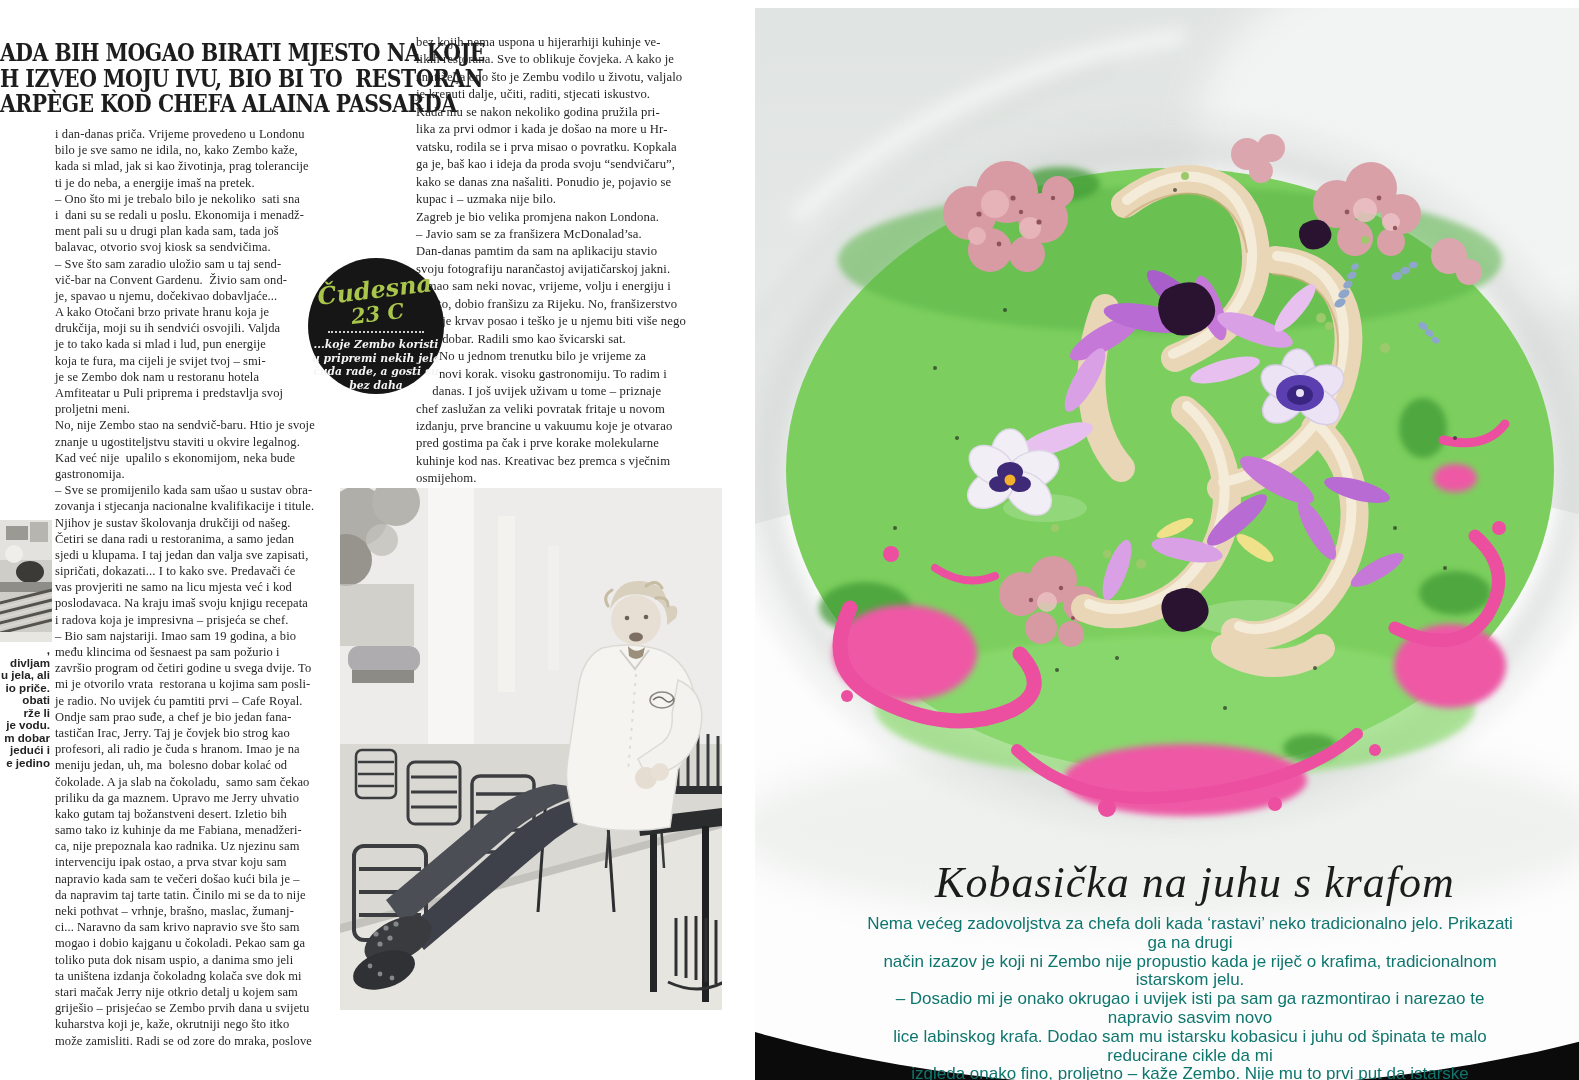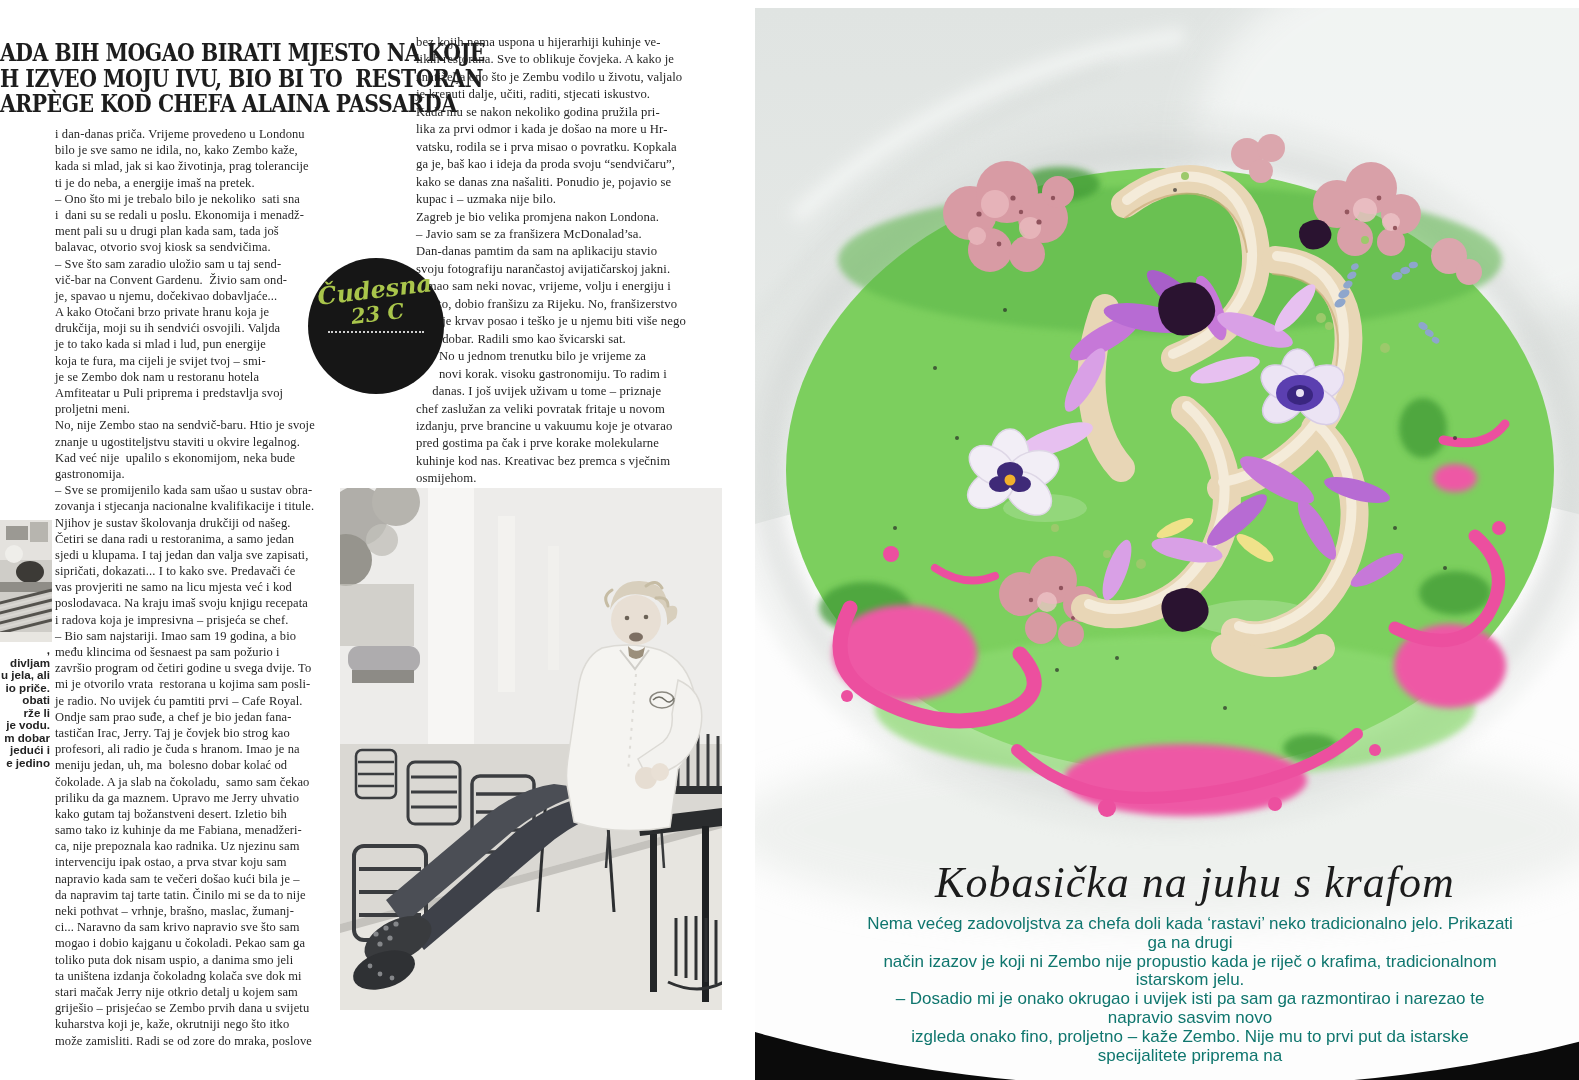--- a/index.html
+++ b/index.html
@@ -142,20 +142,26 @@
         <div class="ln" data-name="text-line">kuhinje kod nas. Kreativac bez premca s vječnim</div>
         <div class="ln" data-name="text-line">osmijehom.</div>
       </div>
 
     <div class="badge" data-name="pull-quote-badge">
       <div class="badge-script" data-name="badge-script-title">
         <div class="s1" data-name="badge-script-line1">Čudesna</div>
         <div class="s2" data-name="badge-script-line2">23 C</div>
       </div>
       <div class="badge-dots" data-name="dotted-divider"></div>
+      <div class="badge-body" data-name="badge-body-text">
+          <div class="ln" data-name="text-line">...koje Zembo koristi</div>
+          <div class="ln" data-name="text-line">u pripremi nekih jela</div>
+          <div class="ln" data-name="text-line">čuda rade, a gosti su</div>
+          <div class="ln" data-name="text-line">bez daha</div>
+        </div>
     </div>
 
     <div class="left-photo-frag" data-name="kitchen-photo-fragment">
       <svg width="52" height="122" viewBox="0 0 52 122">
         <rect width="52" height="122" fill="#cfcdc8"></rect>
         <rect x="0" y="0" width="52" height="40" fill="#e4e2de"></rect>
         <rect x="6" y="6" width="22" height="14" fill="#9b9993"></rect>
         <rect x="30" y="2" width="18" height="20" fill="#b7b5af"></rect>
         <circle cx="14" cy="34" r="9" fill="#efeeea"></circle>
         <ellipse cx="30" cy="52" rx="14" ry="11" fill="#3c3a36"></ellipse>
@@ -622,17 +628,18 @@
         </g>
       </svg>
     </div>
 
     <div class="dish-title" data-name="dish-title">Kobasička na juhu s krafom</div>
 
     <div class="dish-par" data-name="dish-paragraph">
         <div class="ln" data-name="text-line">Nema većeg zadovoljstva za chefa doli kada ‘rastavi’ neko tradicionalno jelo. Prikazati ga na drugi</div>
         <div class="ln" data-name="text-line">način izazov je koji ni Zembo nije propustio kada je riječ o krafima, tradicionalnom istarskom jelu.</div>
         <div class="ln" data-name="text-line">– Dosadio mi je onako okrugao i uvijek isti pa sam ga razmontirao i narezao te napravio sasvim novo</div>
+        <div class="ln" data-name="text-line">lice labinskog krafa. Dodao sam mu istarsku kobasicu i juhu od špinata te malo reducirane cikle da mi</div>
         <div class="ln" data-name="text-line">izgleda onako fino, proljetno – kaže Zembo. Nije mu to prvi put da istarske specijalitete priprema na</div>
       </div>
   </div>
 
 </div>
 
 </body></html>

